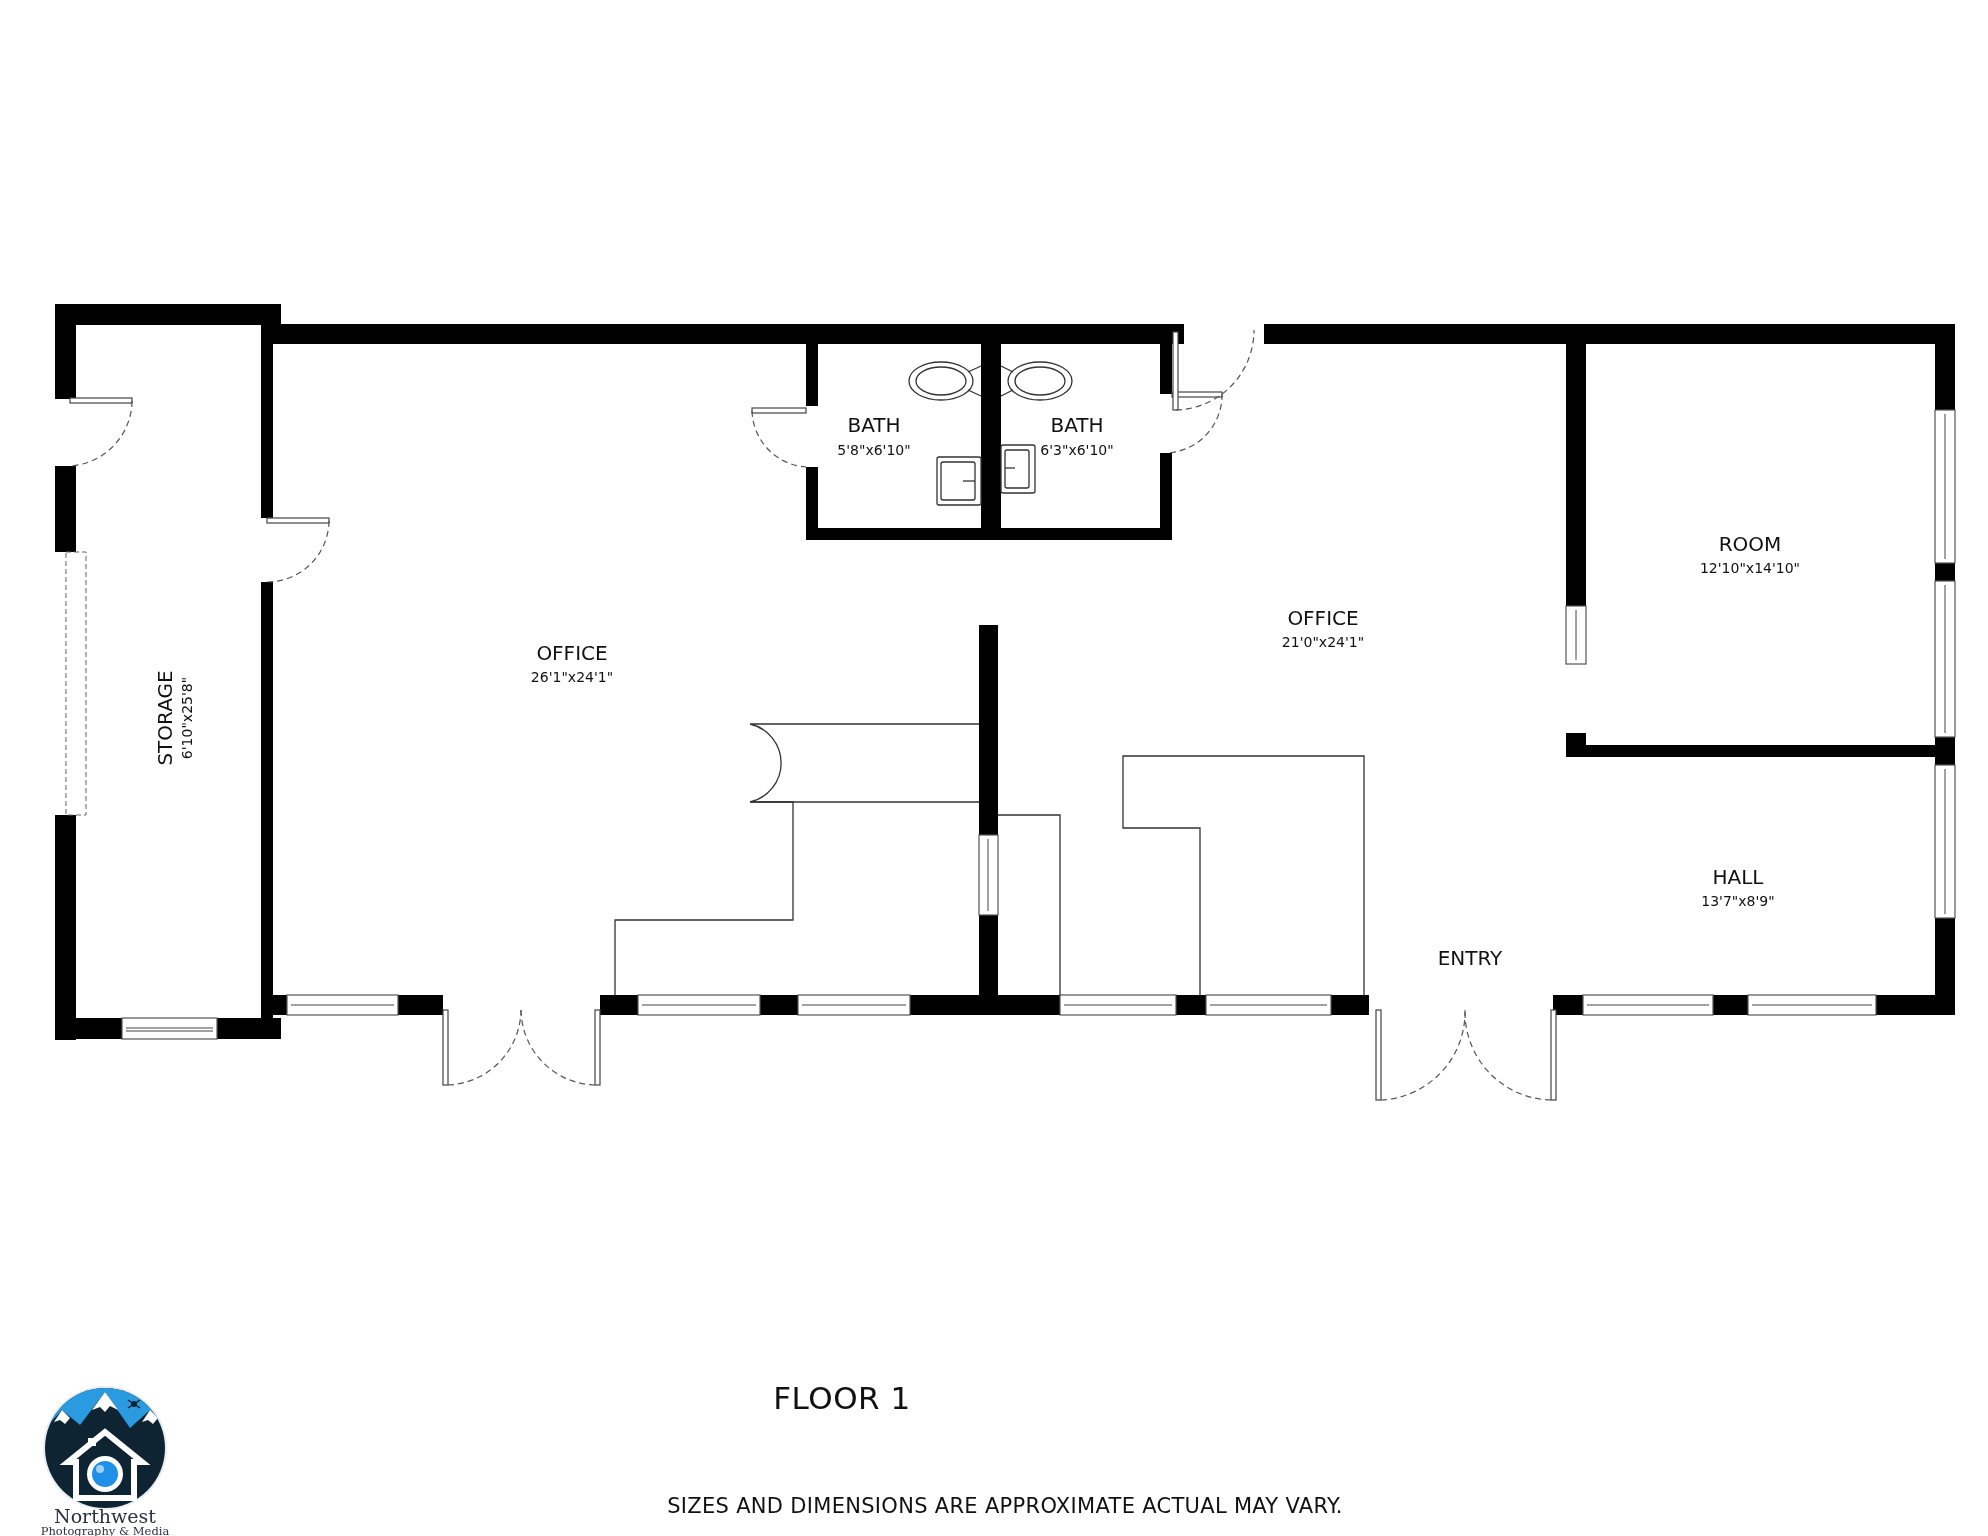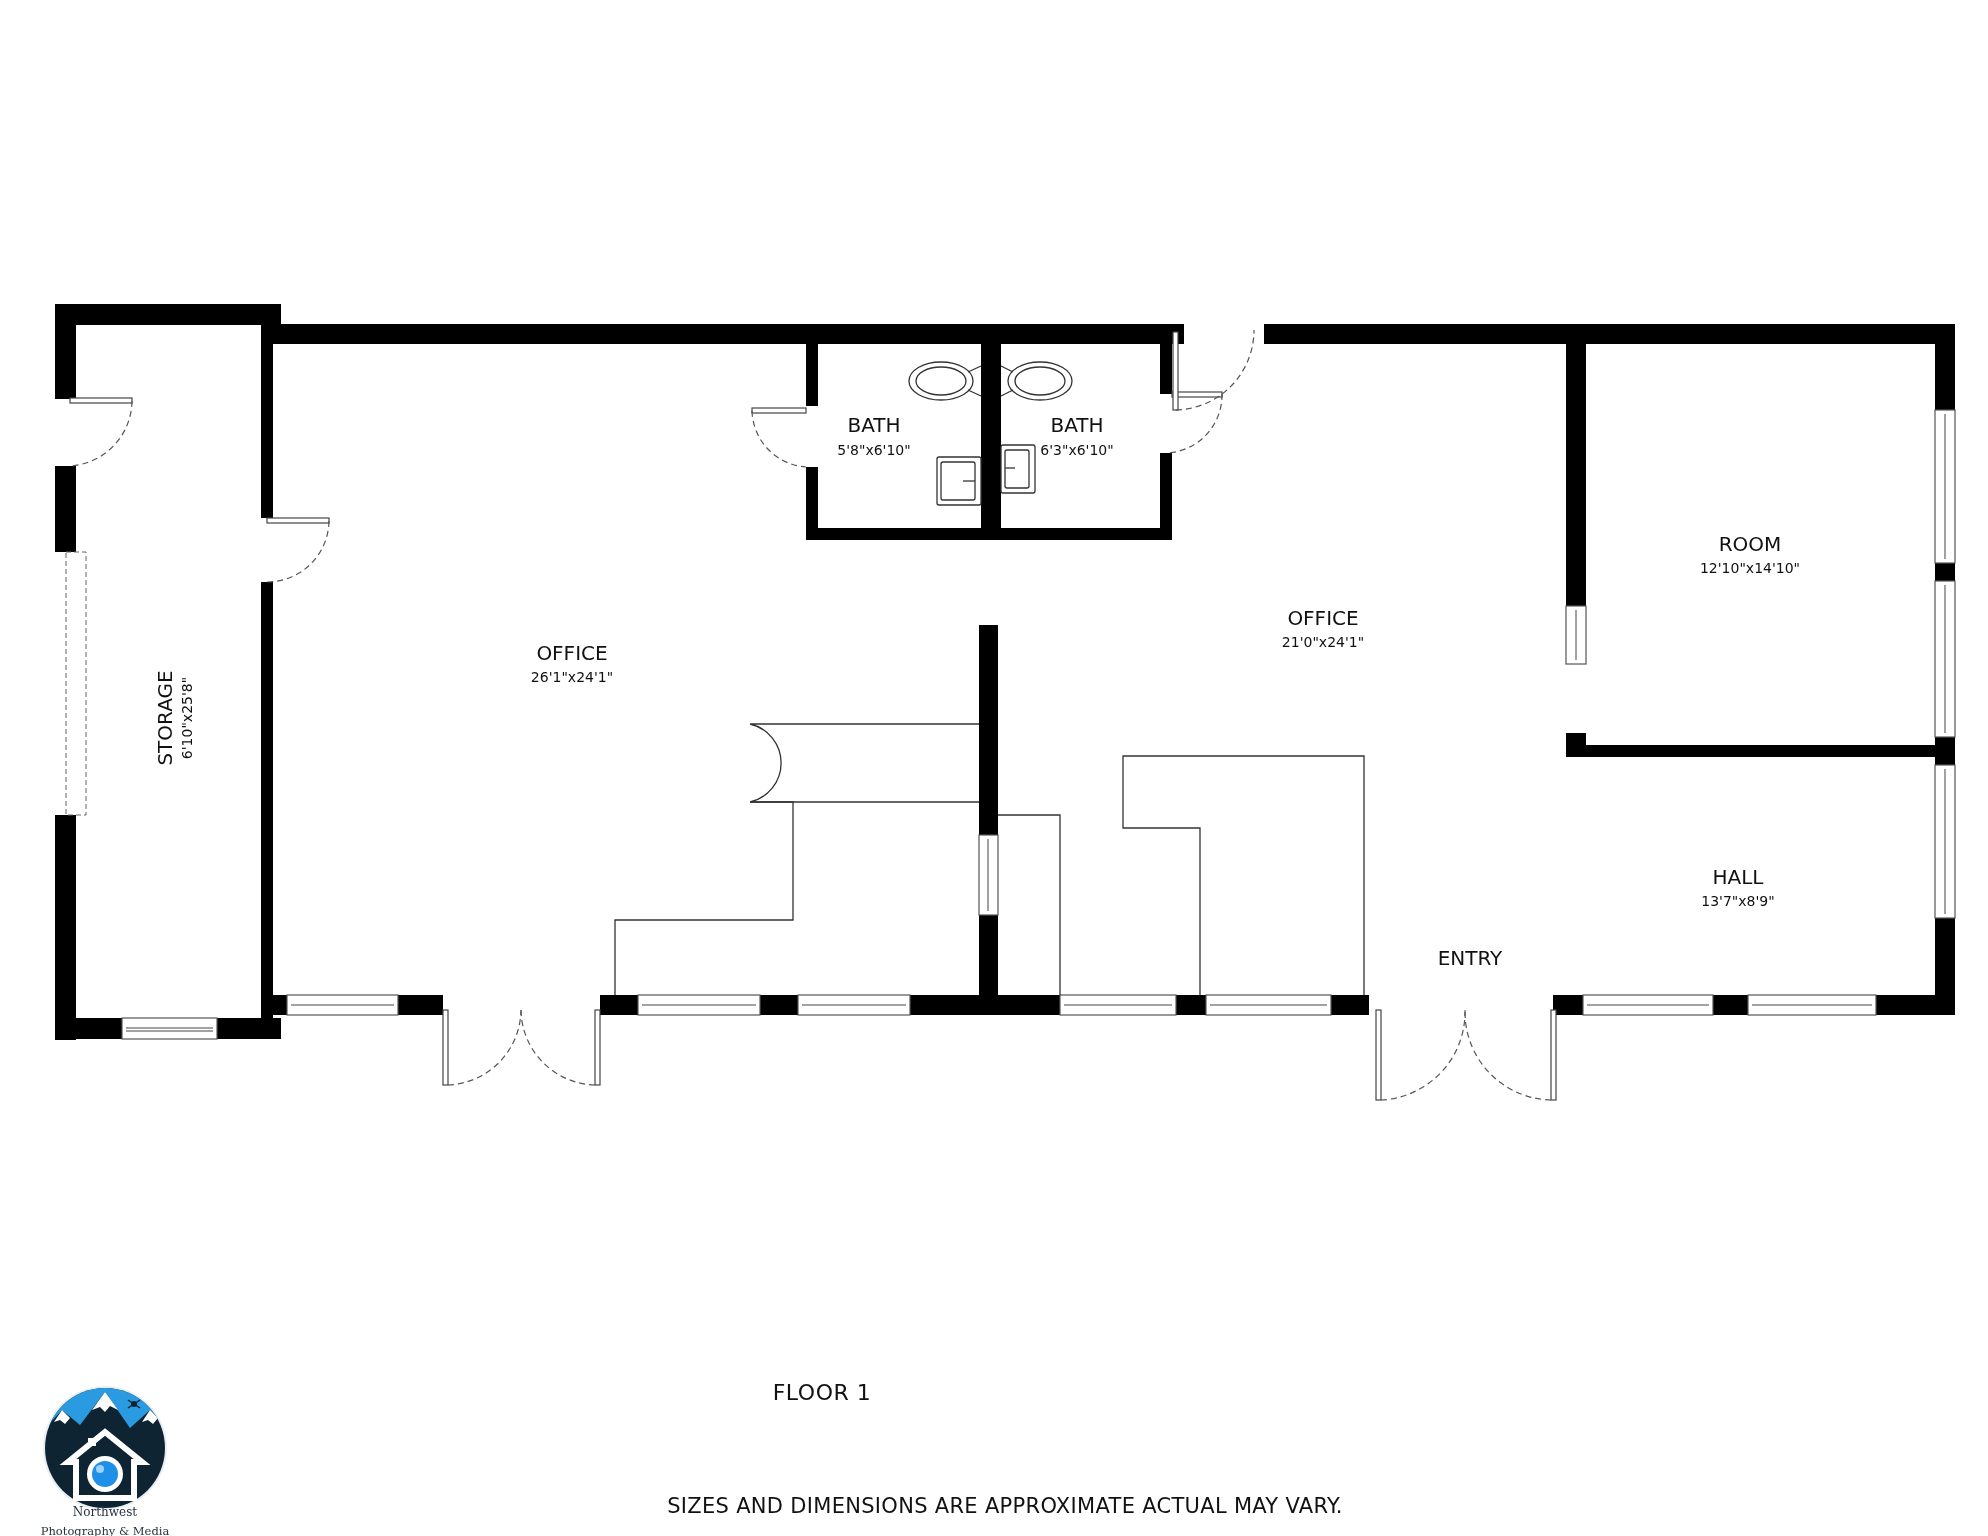--- a/index.html
+++ b/index.html
@@ -8,26 +8,26 @@
   #plan { position:absolute; left:0; top:0; width:1988px; height:1536px; }
   .wall { fill:#000; }
   .win-frame { fill:#fff; stroke:#555; stroke-width:1.2; }
   .win-glass { fill:none; stroke:#444; stroke-width:1; }
   .fixture { fill:none; stroke:#333; stroke-width:1.3; }
   .swing { fill:none; stroke:#555; stroke-width:1.2; stroke-dasharray:6 4; }
   .door-leaf { fill:#fff; stroke:#444; stroke-width:1.2; }
   .room-name { font-family:"DejaVu Sans", sans-serif; font-size:20px; fill:#111; text-anchor:middle; }
   .room-dim  { font-family:"DejaVu Sans", sans-serif; font-size:14px; fill:#111; text-anchor:middle; }
   .floor-title { position:absolute; left:0; width:1644px; top:1380px; text-align:center;
-                 font-family:"DejaVu Sans", sans-serif; font-size:22px; letter-spacing:0.5px; }
+                 font-family:"DejaVu Sans", sans-serif; font-size:31px; letter-spacing:0.5px;padding-left:20px; }
   .disclaimer { position:absolute; left:0; width:2010px; top:1494px; text-align:center;
                 font-family:"DejaVu Sans", sans-serif; font-size:21px; letter-spacing:0.3px; }
   .logo { position:absolute; left:30px; top:1380px; width:150px; height:150px; }
   .logo-line1 { position:absolute; left:20px; width:170px; top:1505px; text-align:center;
-                font-family:"DejaVu Serif", serif; font-size:12px; color:#2a3340; }
+                font-family:"DejaVu Serif", serif; font-size:19px; color:#2a3340; }
   .logo-line2 { position:absolute; left:20px; width:170px; top:1524px; text-align:center;
                 font-family:"DejaVu Serif", serif; font-size:11.5px; color:#2a3340; }
 </style>
 </head>
 <body>
 
 <svg id="plan" viewBox="0 0 1988 1536" xmlns="http://www.w3.org/2000/svg">
 
   <g>
     <rect class="wall" x="55" y="304" width="226" height="21"></rect>

